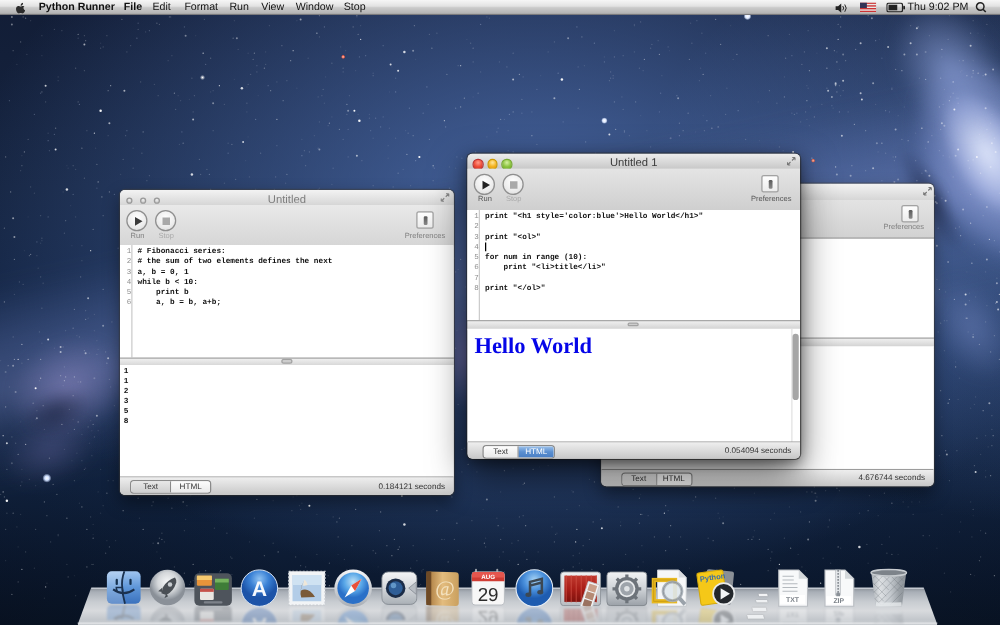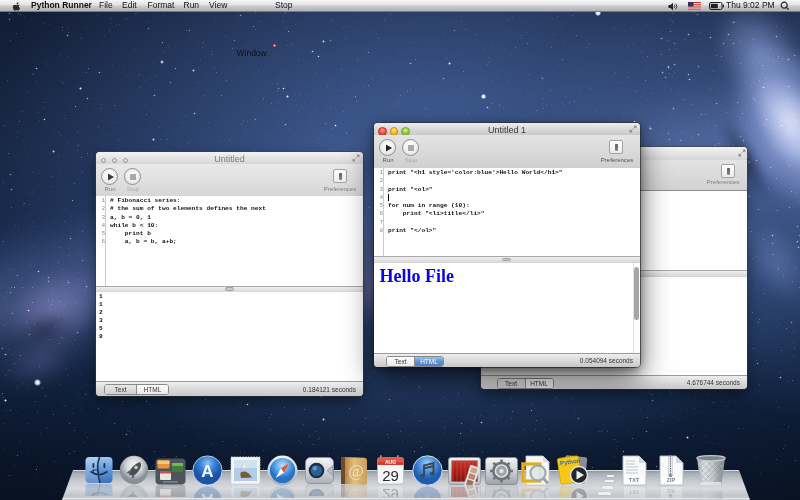--- a/index.html
+++ b/index.html
@@ -97,26 +97,26 @@
 <div class="bigstar" style="left:34px;top:379px;width:7px;height:7px;background:radial-gradient(circle,#fff 0%,#cfe0ff 35%,rgba(160,190,255,0) 75%);"></div>
 <div class="bigstar" style="left:481px;top:94px;width:5px;height:5px;background:radial-gradient(circle,#fff 0%,#dde8ff 40%,rgba(170,200,255,0) 75%);"></div>
 <div class="bigstar" style="left:595px;top:10px;width:6px;height:6px;background:radial-gradient(circle,#fff 0%,#dce8ff 40%,rgba(170,200,255,0) 75%);"></div>
 <div class="bigstar" style="left:160px;top:60px;width:4px;height:4px;background:radial-gradient(circle,#fff 0%,rgba(200,220,255,0) 75%);"></div>
 
 <div id="menubar">
 <svg class="mi" style="left:12px;top:1.5px" width="9" height="9" viewBox="0 0 9 9">
         <path fill="#2b2b2b" d="M6.4 0.2c-0.5 0-1.1 0.35-1.45 0.8-0.3 0.4-0.55 1-0.45 1.55 0.6 0.05 1.2-0.3 1.55-0.75C6.4 1.35 6.6 0.8 6.4 0.2zM6.3 2.7c-0.85 0-1.2 0.5-1.8 0.5-0.6 0-1.1-0.5-1.8-0.5C1.8 2.7 0.8 3.5 0.8 5.1c0 1.6 1.15 3.6 2.1 3.6 0.5 0 0.85-0.4 1.6-0.4 0.75 0 1 0.4 1.6 0.4 0.95 0 1.9-1.9 2-2.6-0.75-0.3-1.3-1-1.3-1.8 0-0.75 0.4-1.3 1-1.65C7.4 3 6.85 2.7 6.3 2.7z"></path>
       </svg>
 <div class="mi" style="left:31px;font-weight:bold;">Python Runner</div>
-<div class="mi" style="left:99px;">File</div>
+<div class="mi" style="left:99px;font-weight:bold;">File</div>
 <div class="mi" style="left:122px;">Edit</div>
 <div class="mi" style="left:147.5px;">Format</div>
 <div class="mi" style="left:183.5px;">Run</div>
 <div class="mi" style="left:209px;">View</div>
-<div class="mi" style="left:236.5px;margin-top:48px;">Window</div>
+<div class="mi" style="left:236.5px;">Window</div>
 <div class="mi" style="left:275px;">Stop</div>
 <svg class="mi" style="left:668px;top:1.5px" width="11" height="9" viewBox="0 0 11 9">
         <path fill="#222" d="M0.5 3h2L5 0.8v7.4L2.5 6h-2z"></path>
         <path stroke="#222" stroke-width="0.8" fill="none" d="M6.2 2.8a2.6 2.6 0 0 1 0 3.4M7.8 1.6a4.6 4.6 0 0 1 0 5.8"></path>
       </svg>
 <svg class="mi" style="left:688px;top:2px" width="13" height="8" viewBox="0 0 13 8">
         <rect width="13" height="8" fill="#e8e8e8"></rect>
         <rect y="0" width="13" height="1.1" fill="#c33"></rect>
         <rect y="2.2" width="13" height="1.1" fill="#c33"></rect>
         <rect y="4.4" width="13" height="1.1" fill="#c33"></rect>
@@ -230,21 +230,21 @@
 print "&lt;ol&gt;"
 
 for num in range (10):
     print "&lt;li&gt;title&lt;/li&gt;"
 
 print "&lt;/ol&gt;"</div>
  <div style="position:absolute;left:14px;top:71px;width:1px;height:7px;background:#000;"></div>
  <div class="split" style="top:133px;"></div>
  <div class="knob" style="left:128px;top:134.5px;"></div>
  <div class="white" style="left:0;top:140px;right:0;height:91px;overflow:hidden;">
-   <div style="position:absolute;left:5.5px;top:4px;font-family:'Liberation Serif',serif;font-weight:bold;font-size:18px;line-height:18.5px;color:#0505e8;">Hello File</div>
+   <div style="position:absolute;left:5.5px;top:4px;font-family:'Liberation Serif',serif;font-weight:bold;font-size:18px;line-height:18.5px;color:#0505e8;">Hello World</div>
    <div style="position:absolute;right:0.5px;top:0;width:6px;height:91px;border-left:1px solid #e2e2e2;"></div>
    <div style="position:absolute;right:1.5px;top:4px;width:4.5px;height:53px;background:#a6a6a6;border-radius:2.5px;"></div>
  </div>
  <div class="btm" style="height:13px;">
    <div class="seg" style="left:12px;top:2px;background:#fff;">
      <div style="width:27px;background:linear-gradient(180deg,#fdfdfd,#e9e9e9);border-right:1px solid #8a8a8a;color:#333;">Text</div>
      <div style="width:28px;background:linear-gradient(180deg,#9cc2ec 0%,#5b8fd0 50%,#4a7fc4 100%);color:#fff;">HTML</div>
    </div>
    <div class="secs" style="top:3px;">0.054094 seconds</div>
  </div>

